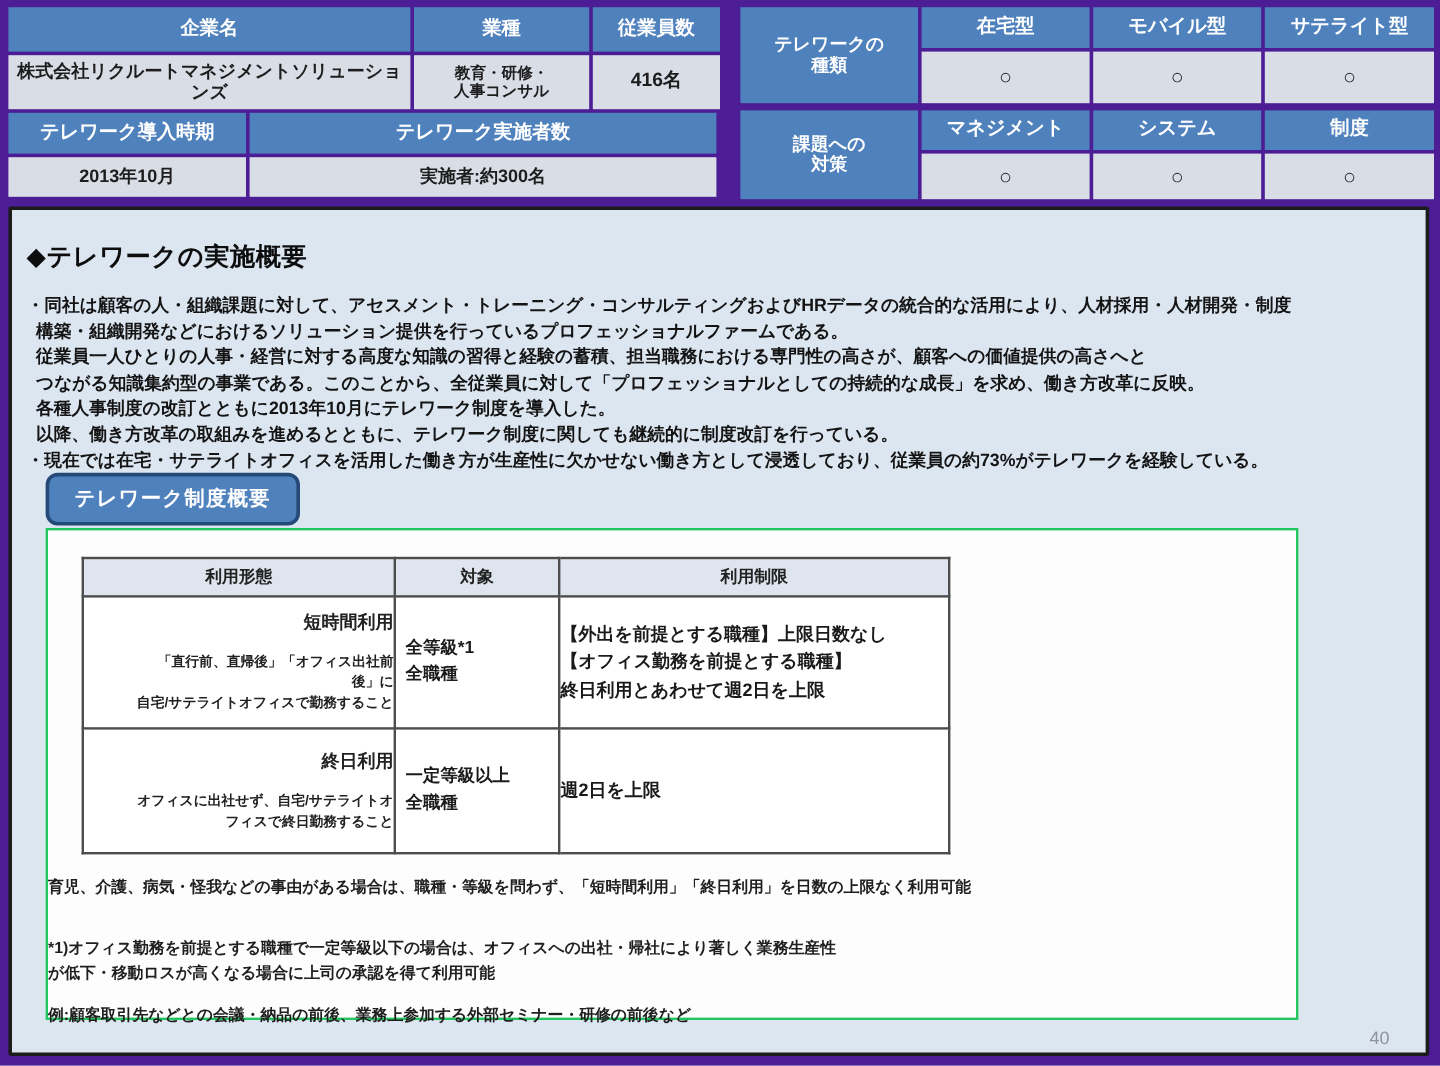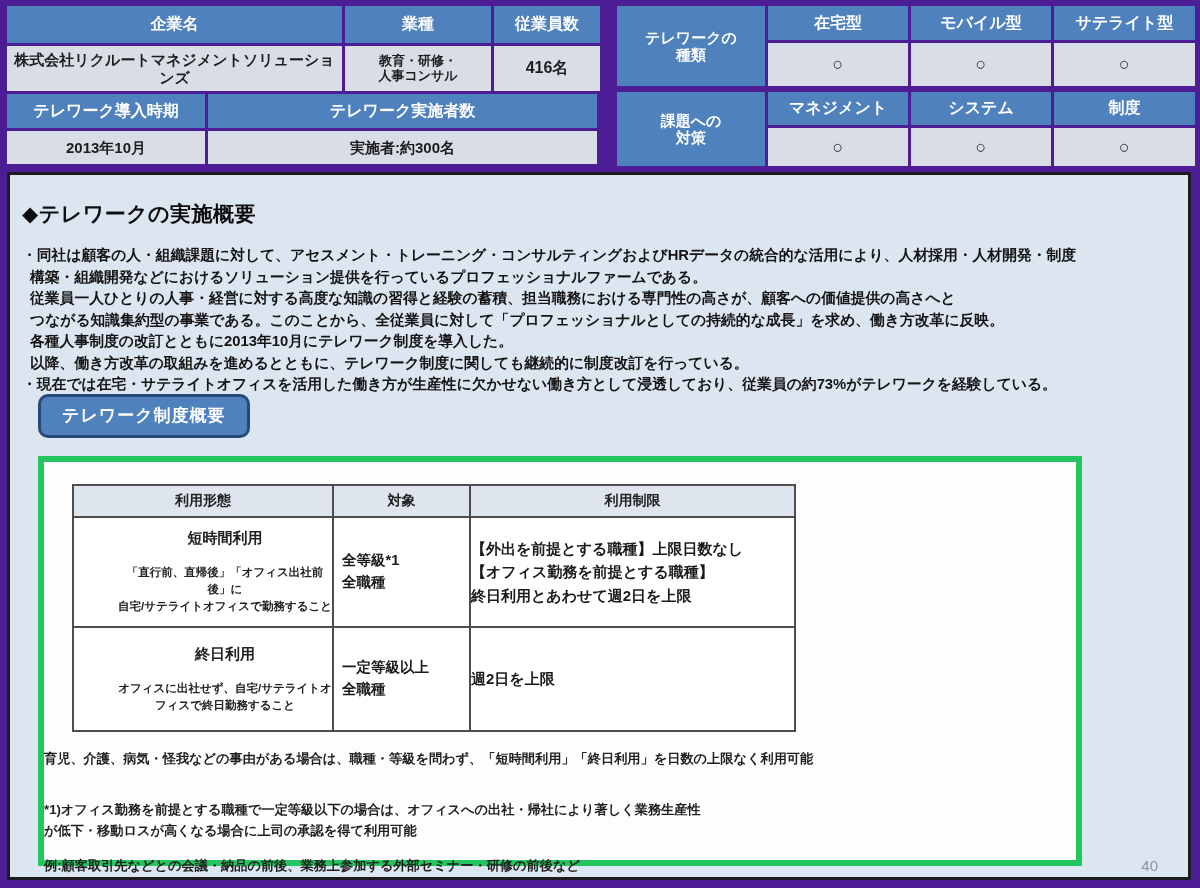--- a/index.html
+++ b/index.html
@@ -38,34 +38,34 @@
   .body-text .cont { padding-left:8px; }
 
   .badge {
     position:absolute; left:28px; top:219px;
     background:#4f81bd; border:3px solid #254a78; border-radius:10px;
     color:#fff; font-weight:bold; font-size:17px; padding:7px 21px 8px;
     letter-spacing:1px;
   }
 
   .white-box {
-    position:absolute; left:28px; top:281px; width:1044px; height:410px;
-    background:#fdfdfe; border:6px solid #22c55e;
+    position:absolute; left:28px; top:265px; width:1044px; height:410px;
+    background:#fdfdfe; border:2px solid #22c55e;
   }
 
   table.policy { border-collapse:collapse; margin:22px 0 0 28px; table-layout:fixed; }
   table.policy col.c1 { width:260px; }
   table.policy col.c2 { width:137px; }
   table.policy col.c3 { width:325px; }
   table.policy th, table.policy td { border:2px solid #4d4d4d; background:#fff; }
   table.policy th { background:#dfe5ee; height:32px; font-size:14px; font-weight:600; color:#222; }
   table.policy td { vertical-align:middle; }
   tr.r1 td { height:110px; }
   tr.r2 td { height:104px; }
-  td.form { text-align:center;padding-left:44px; }
+  td.form { text-align:right;padding-left:44px; }
   .form-title { font-size:15px; font-weight:600; color:#222; margin-bottom:16px; }
   .form-desc  { font-size:11.5px; font-weight:600; color:#222; white-space:pre-line; line-height:1.45; }
   td.target { text-align:left; padding-left:8px;  font-size:14.5px; font-weight:bold; white-space:pre-line; line-height:1.5; }
   td.limit  { text-align:left; font-size:15px;   font-weight:bold; white-space:pre-line; line-height:1.55; }
 
   .note { margin-left:0; font-size:13.2px; font-weight:600; color:#1f1f1f; white-space:pre-line; line-height:1.6; }
   .note1 { margin-top:16px; }
   .note2 { margin-top:30px; }
   .note3 { margin-top:14px; }
 

